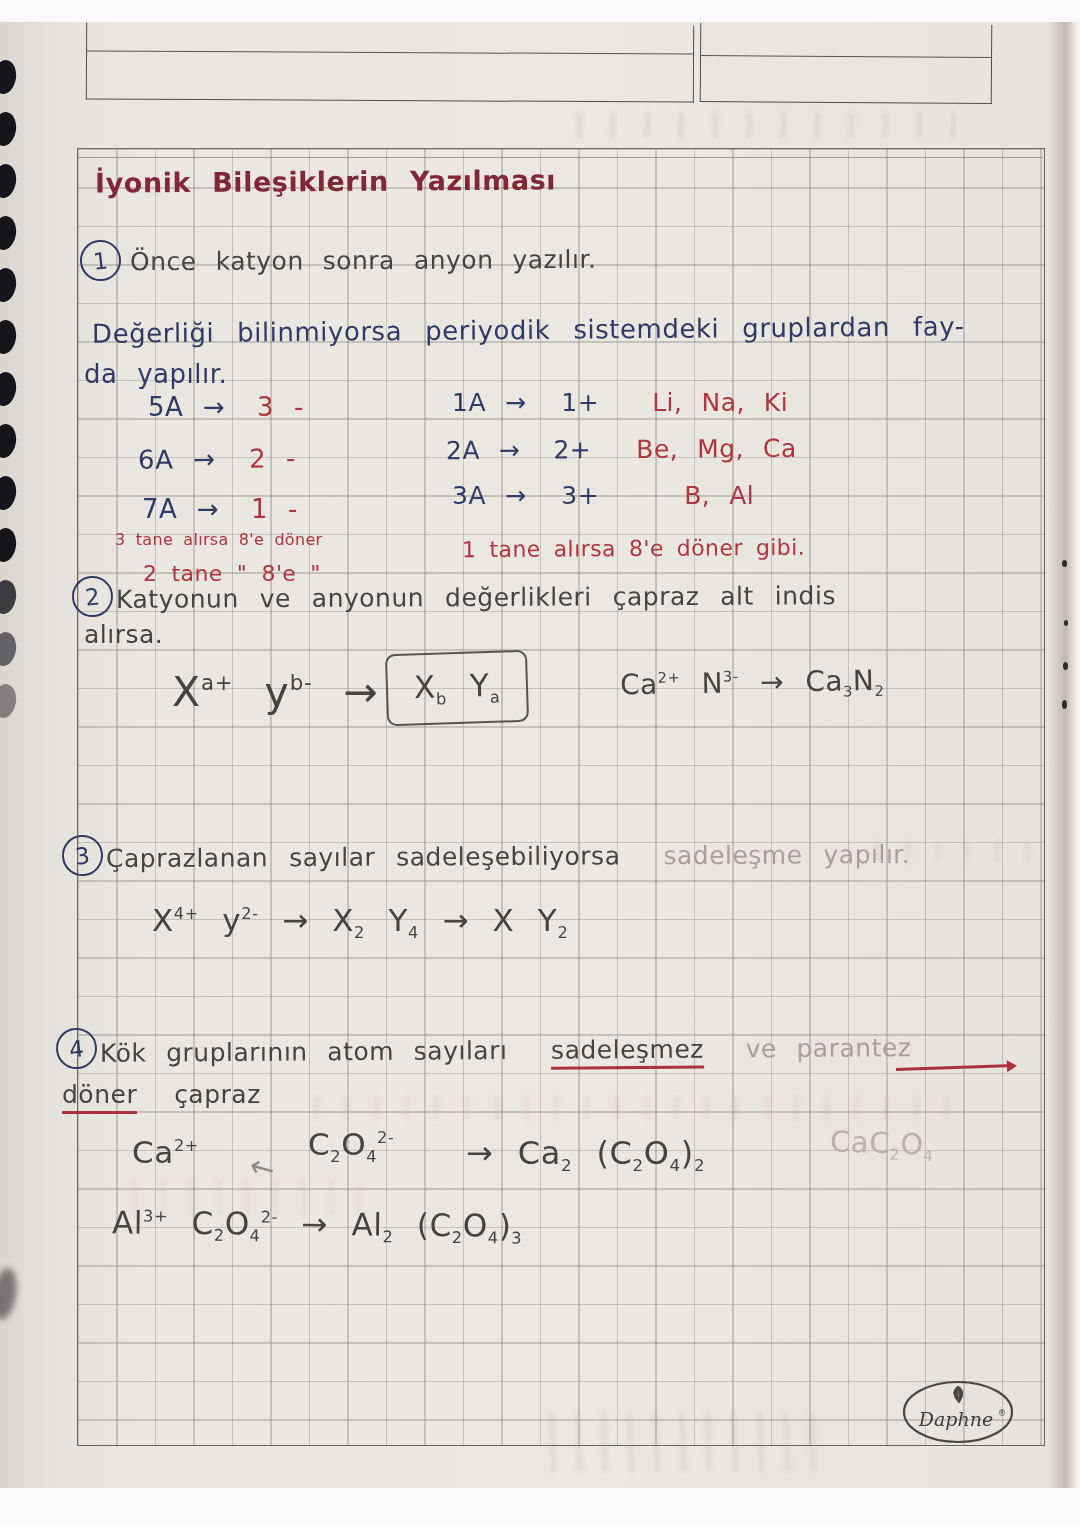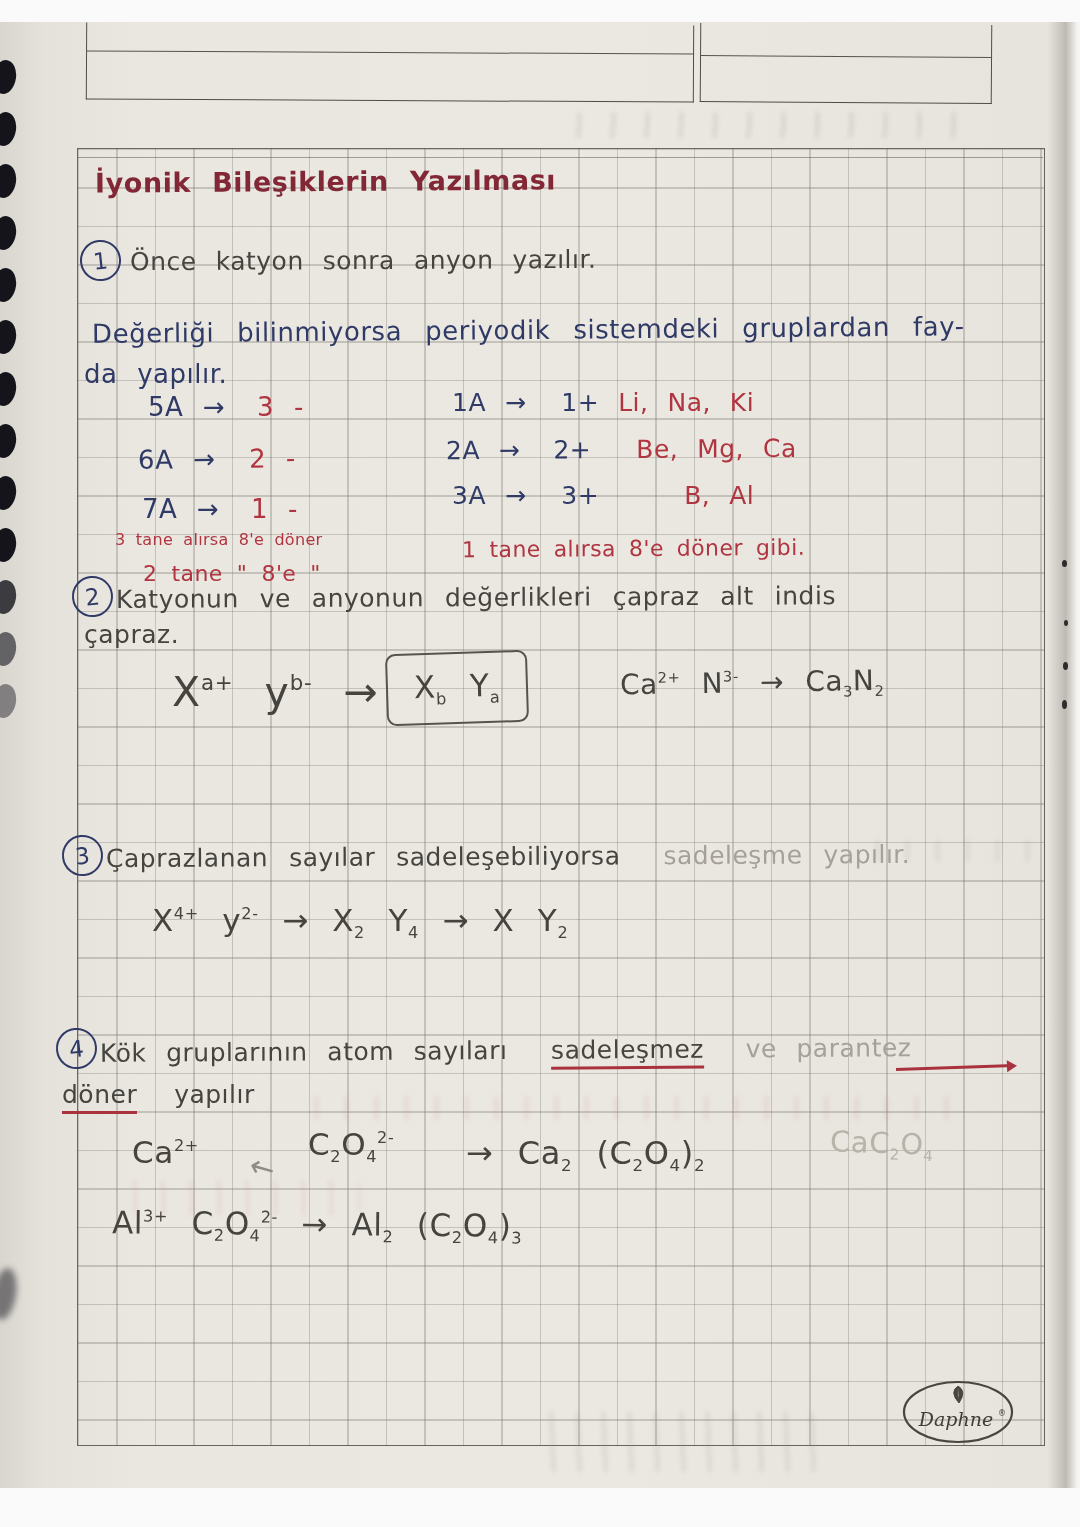--- a/index.html
+++ b/index.html
@@ -94,42 +94,42 @@
   <span class="red" style="margin-left:14px">2 -</span>
 </div>
 <div class="hand" style="left:142px;top:494px;font-size:26px">
   <span class="navy">7A →</span>
   <span class="red" style="margin-left:12px">1 -</span>
 </div>
 
 <div class="hand" style="left:452px;top:388px;font-size:25px">
   <span class="navy">1A →</span>
   <span class="navy" style="margin-left:16px">1+</span>
-  <span class="red" style="">Li, Na, Ki</span>
+  <span class="red" style="margin-left:34px">Li, Na, Ki</span>
 </div>
 <div class="hand" style="left:446px;top:435px;font-size:25px;transform:rotate(-.4deg)">
   <span class="navy">2A →</span>
   <span class="navy" style="margin-left:14px">2+</span>
   <span class="red" style="margin-left:26px">Be, Mg, Ca</span>
 </div>
 <div class="hand" style="left:452px;top:481px;font-size:25px">
   <span class="navy">3A →</span>
   <span class="navy" style="margin-left:16px">3+</span>
   <span class="red" style="margin-left:66px">B, Al</span>
 </div>
 
 <div class="hand red" style="left:115px;top:530px;font-size:16px;word-spacing:.3em">3 tane alırsa 8'e döner</div>
 <div class="hand red" style="left:462px;top:536px;font-size:22px;word-spacing:.25em;transform:rotate(-.4deg)">1 tane alırsa 8'e döner gibi.</div>
 <div class="hand red" style="left:143px;top:561px;font-size:22px;word-spacing:.3em">2 tane  "      8'e  "</div>
 
 <div class="circ" style="left:72px;top:576px">
   <span>2</span>
 </div>
 <div class="hand dark" style="left:116px;top:583px;font-size:25px;word-spacing:.5em;transform:rotate(-.3deg)">Katyonun ve anyonun değerlikleri çapraz alt indis</div>
-<div class="hand dark" style="left:84px;top:620px;font-size:25px">çapraz.</div>
+<div class="hand dark" style="left:84px;top:620px;font-size:25px">alırsa.</div>
 
 <div class="hand dark" style="left:172px;top:668px;font-size:41px"><span>X</span><span class="sup">a+</span><span> y</span><span class="sup">b-</span><span>  →</span></div>
 <div class="fbox">
   <span class="hand dark" style="position:static;font-size:31px"><span>X</span><span class="sub">b</span><span> Y</span><span class="sub">a</span></span>
 </div>
 <div class="hand dark" style="left:620px;top:666px;font-size:28px;transform:rotate(-1deg)"><span>Ca</span><span class="sup">2+</span><span> N</span><span class="sup">3-</span><span> → Ca</span><span class="sub">3</span><span>N</span><span class="sub">2</span></div>
 
 <div class="circ" style="left:62px;top:835px">
   <span>3</span>
 </div>
@@ -143,21 +143,21 @@
   <span>4</span>
 </div>
 <div class="hand" style="left:100px;top:1036px;font-size:25px;word-spacing:.45em;transform:rotate(-.4deg)">
   <span class="dark">Kök gruplarının atom sayıları</span>
   <span class="dark u-red" style="margin-left:24px">sadeleşmez</span>
   <span class="faint" style="margin-left:22px">ve parantez</span>
 </div>
 <div class="red-arrow" style="left:896px;top:1066px;width:118px"></div>
 <div class="hand" style="left:62px;top:1080px;font-size:25px">
   <span class="dark u-red">döner</span>
-  <span class="dark" style="margin-left:18px">yapılır</span>
+  <span class="dark" style="margin-left:18px">çapraz</span>
 </div>
 
 <div class="hand dark" style="left:132px;top:1134px;font-size:31px"><span>Ca</span><span class="sup">2+</span></div>
 <div class="hand" style="left:250px;top:1150px;font-size:30px;color:#8f8c84;transform:rotate(16deg)">←</div>
 <div class="hand dark" style="left:308px;top:1126px;font-size:31px"><span>C</span><span class="sub">2</span><span>O</span><span class="sub">4</span><span class="sup">2-</span></div>
 <div class="hand dark" style="left:466px;top:1134px;font-size:32px"><span>→  Ca</span><span class="sub">2</span><span> (C</span><span class="sub">2</span><span>O</span><span class="sub">4</span><span>)</span><span class="sub">2</span></div>
 <div class="hand" style="left:830px;top:1126px;font-size:29px;color:#b7b3a8;transform:rotate(2deg)"><span>CaC</span><span class="sub">2</span><span>O</span><span class="sub">4</span></div>
 
 <div class="hand dark" style="left:112px;top:1206px;font-size:31px;transform:rotate(.5deg)"><span>Al</span><span class="sup">3+</span><span>    C</span><span class="sub">2</span><span>O</span><span class="sub">4</span><span class="sup">2-</span><span>    →    Al</span><span class="sub">2</span><span> (C</span><span class="sub">2</span><span>O</span><span class="sub">4</span><span>)</span><span class="sub">3</span></div>
 

